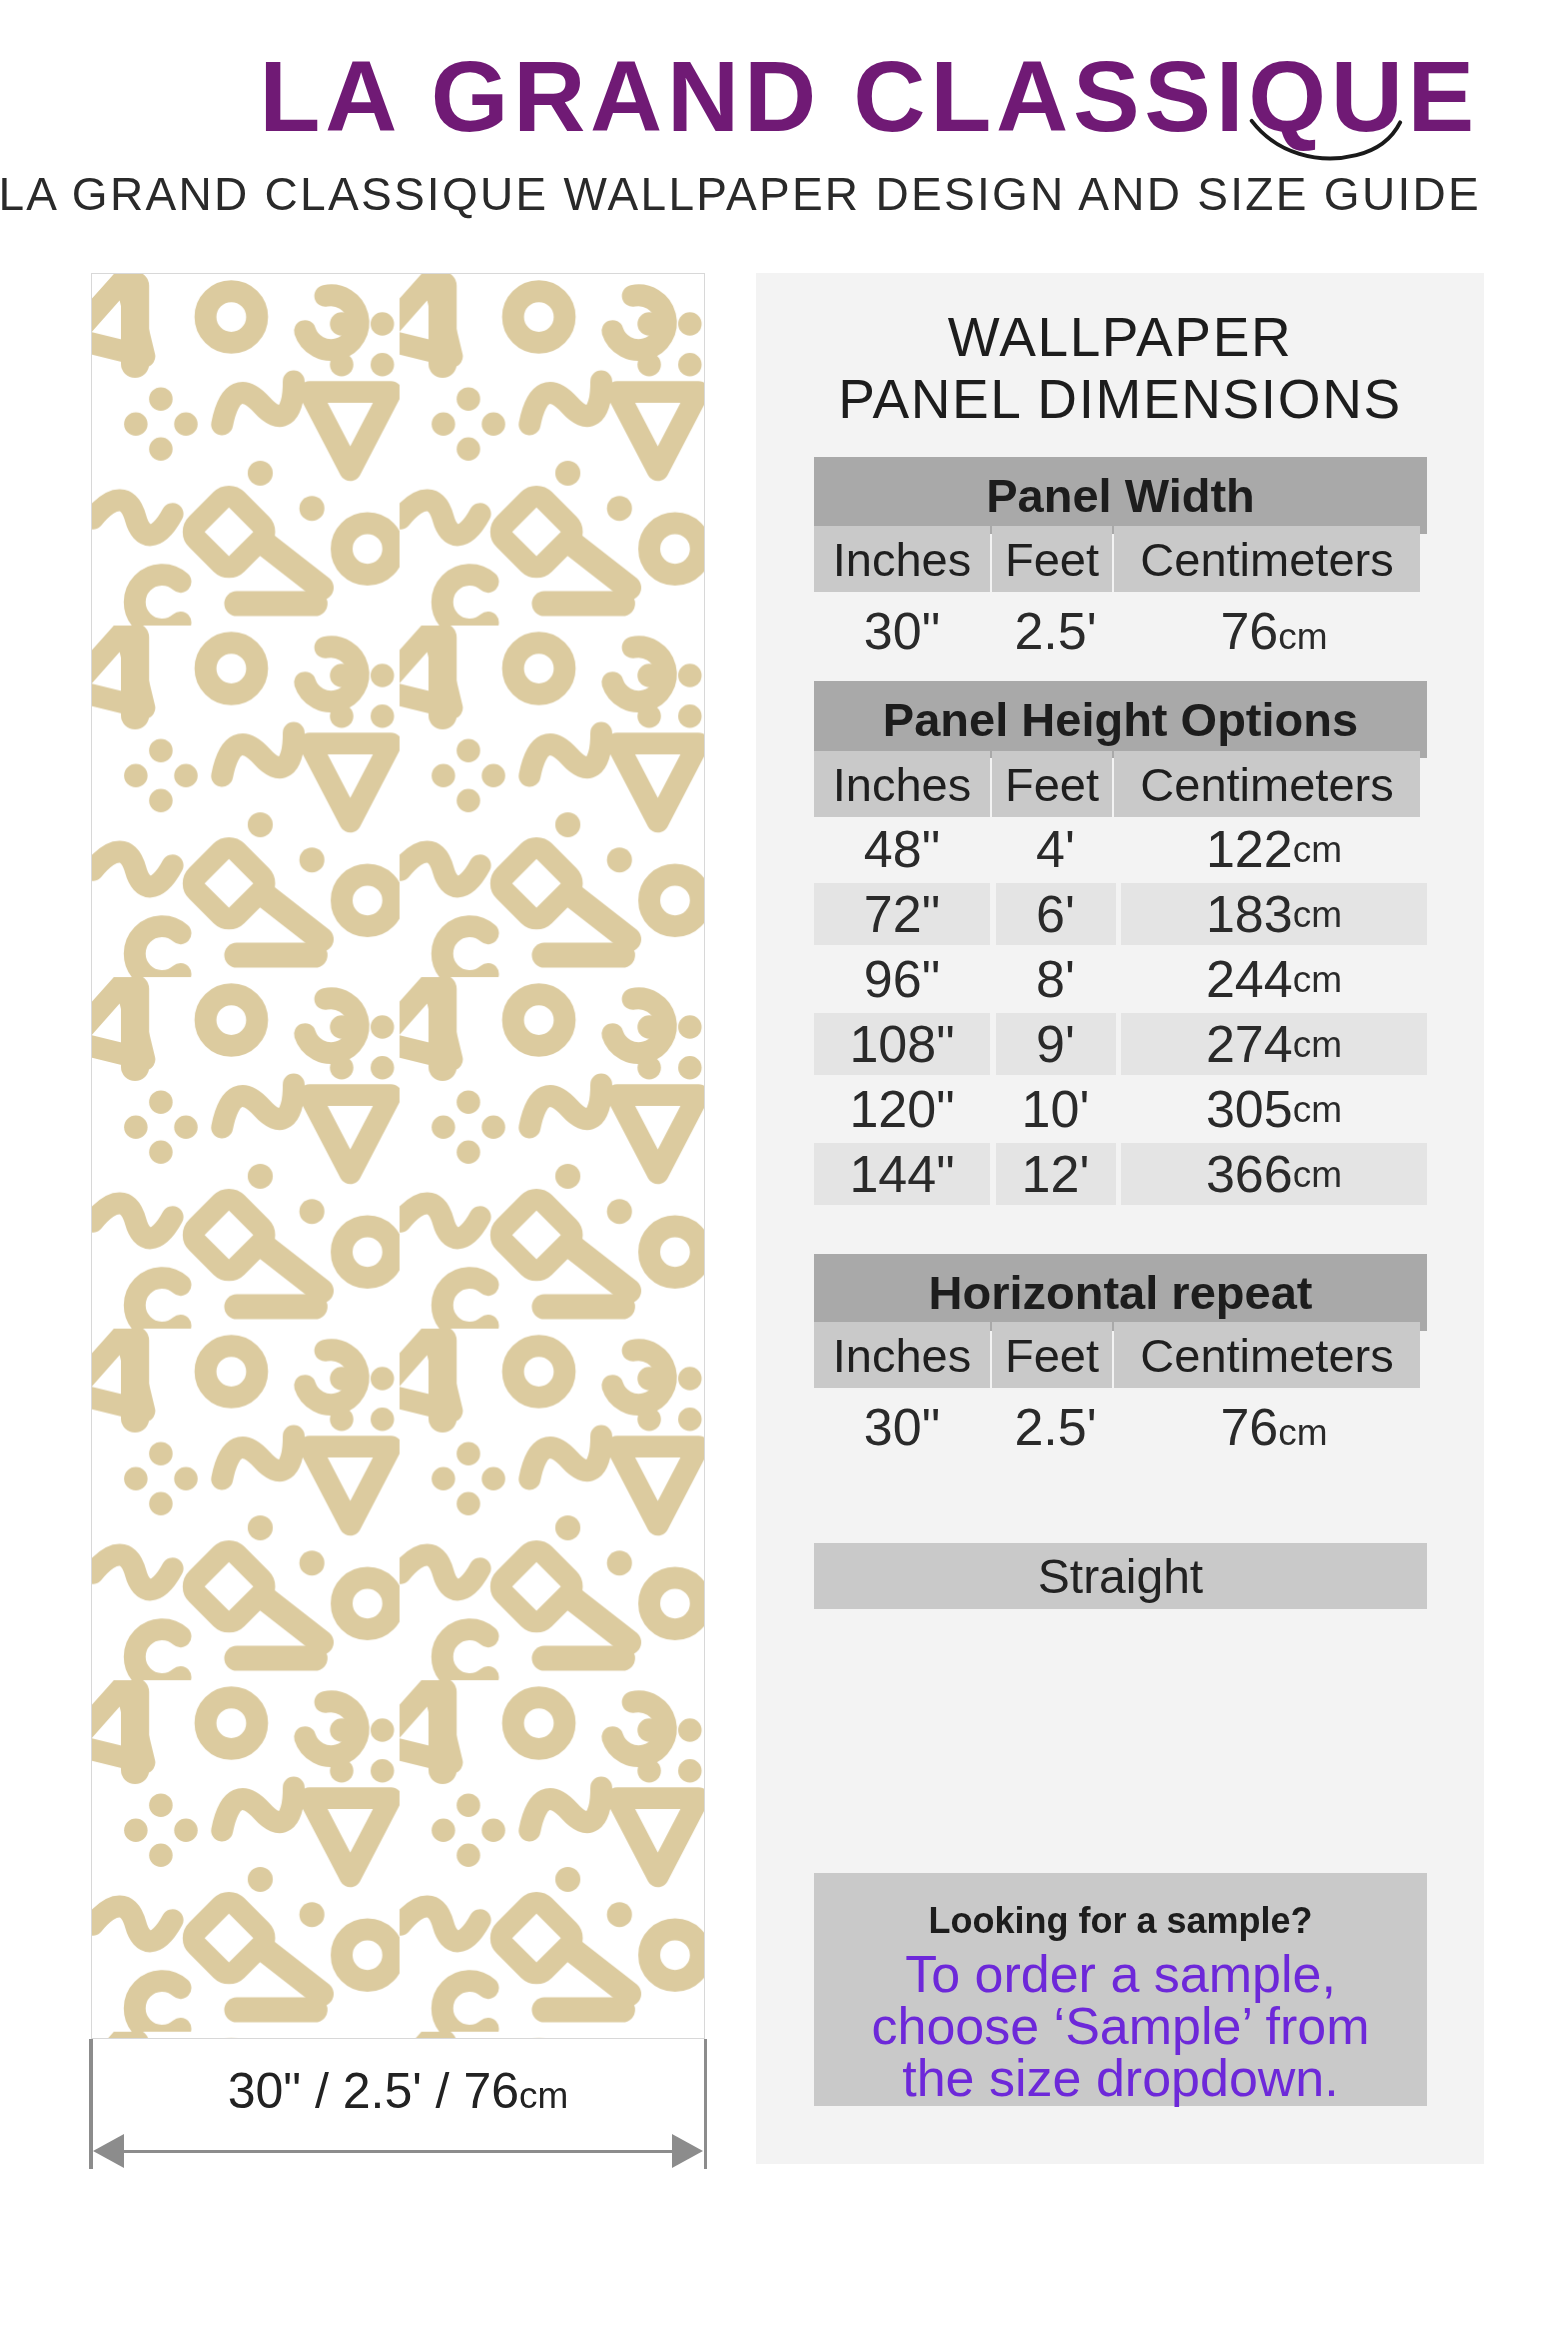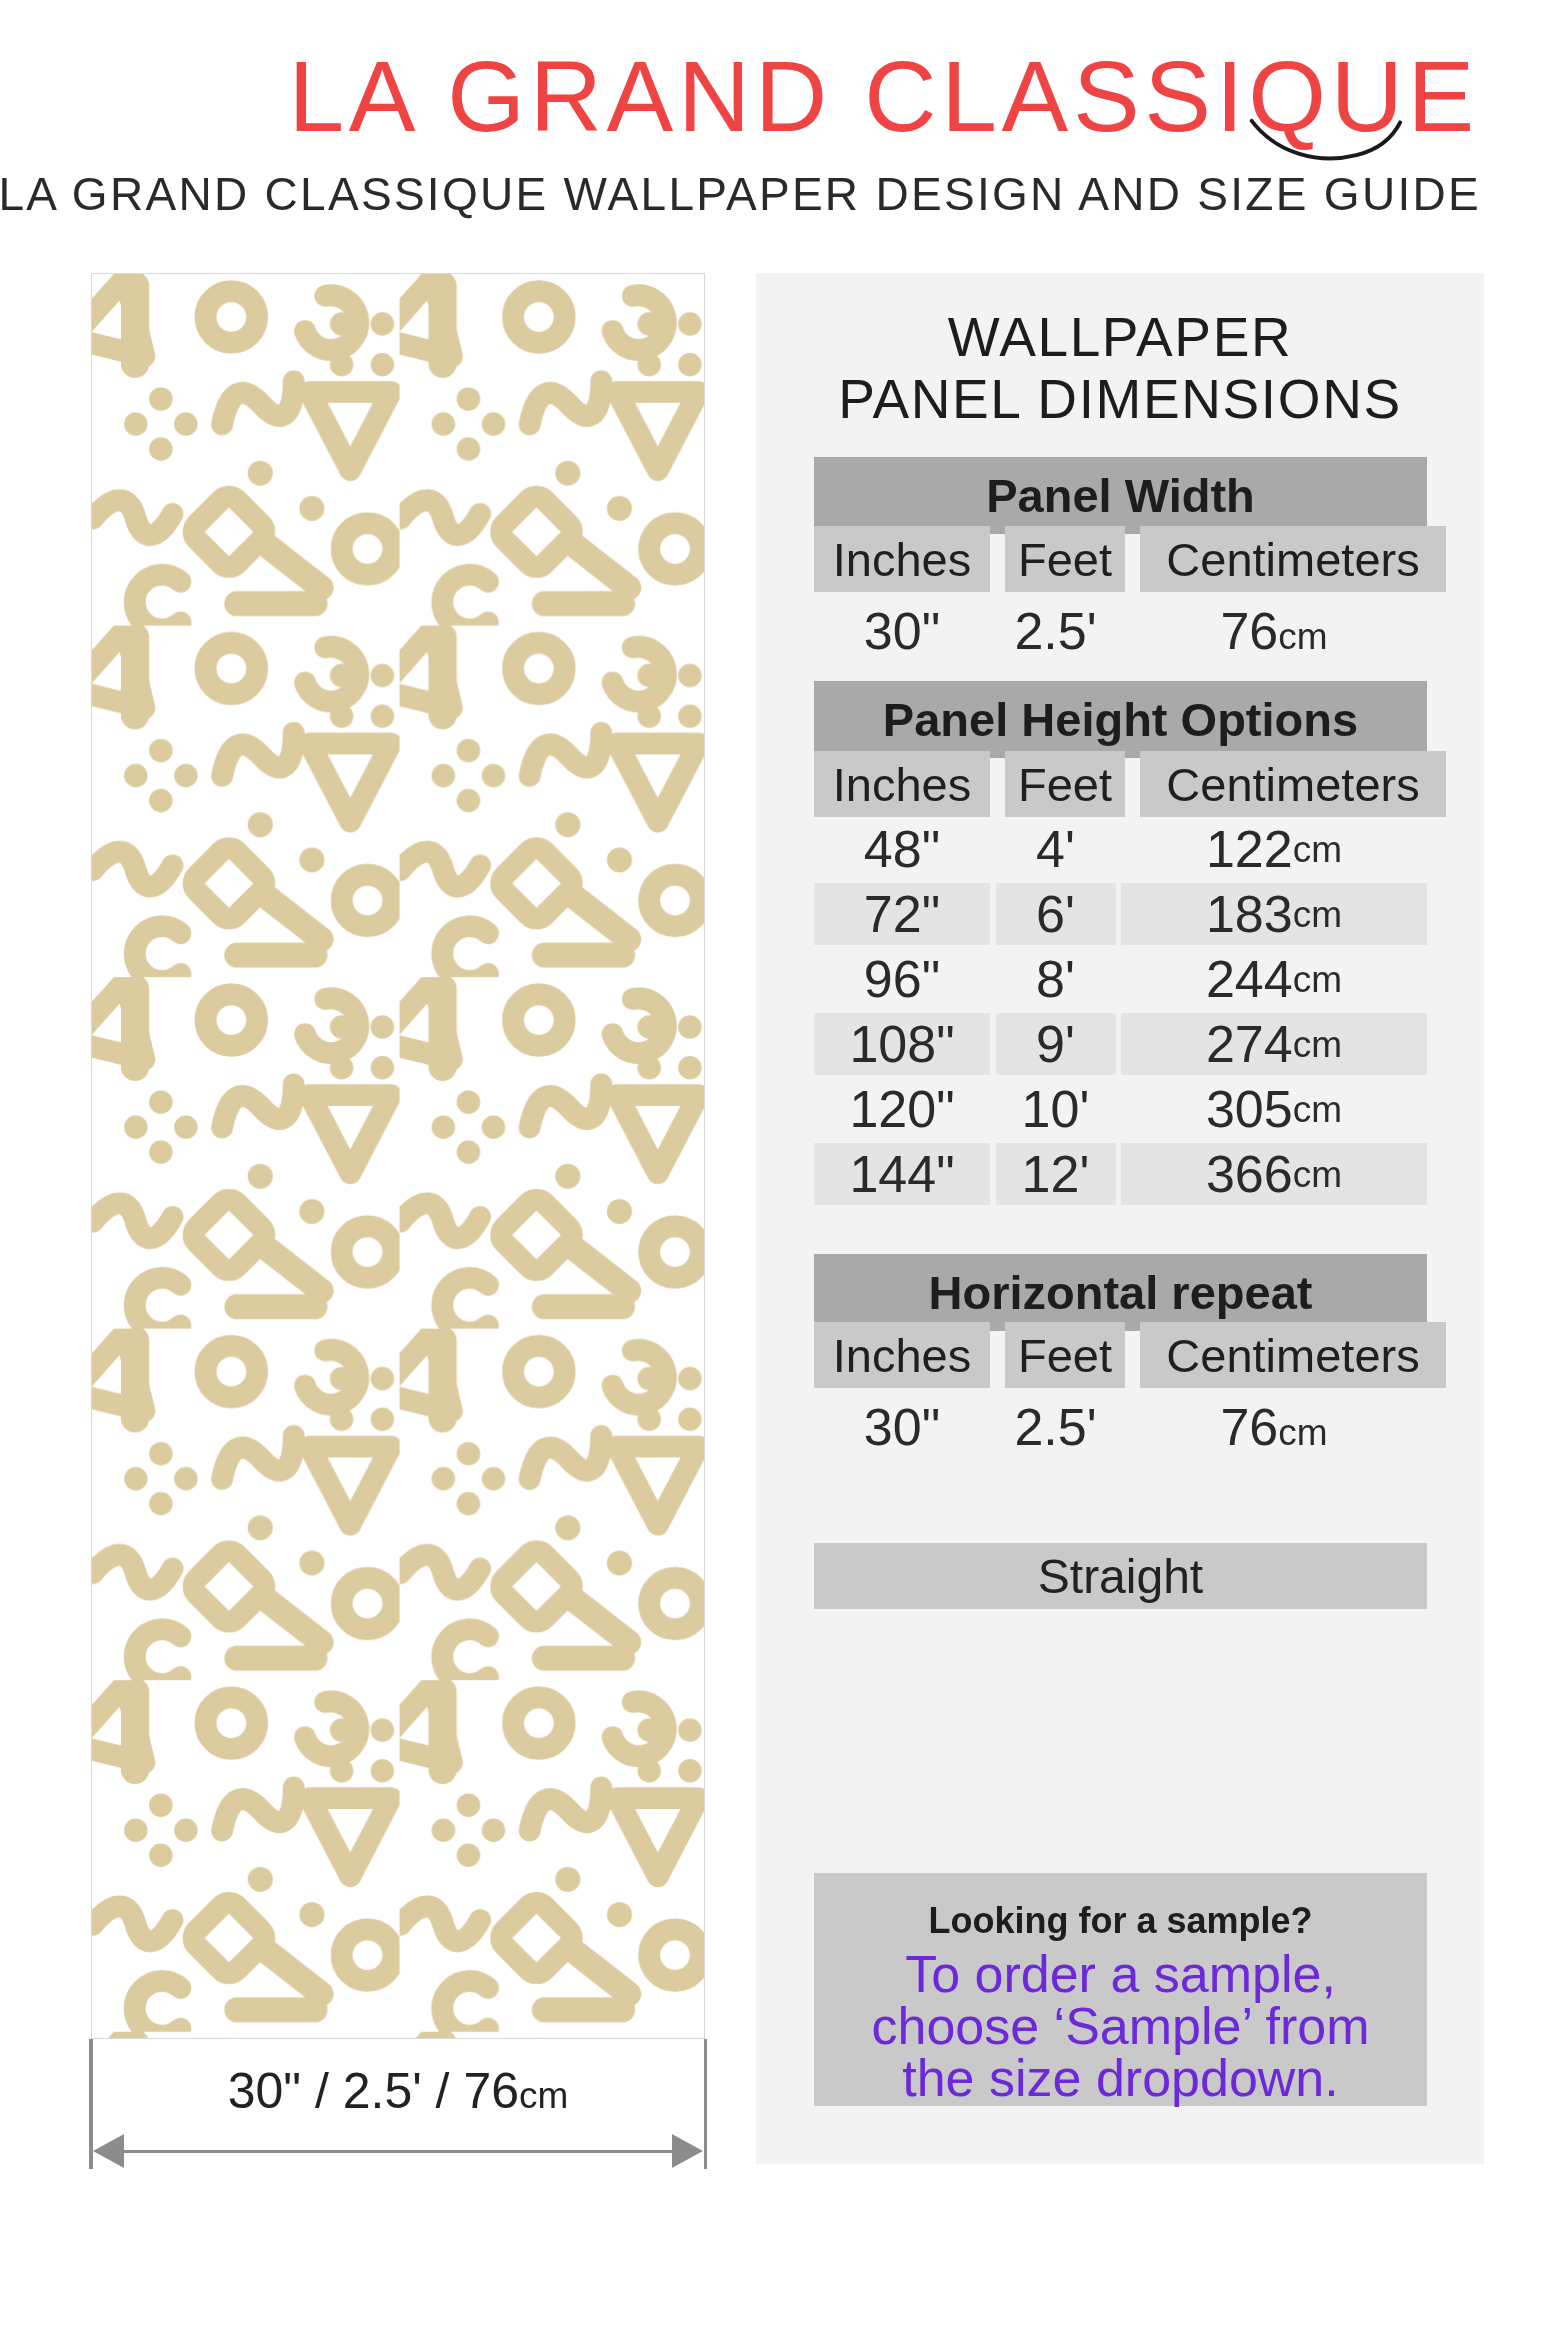--- a/index.html
+++ b/index.html
@@ -5,22 +5,22 @@
   :root{
     --page-bg:#ffffff; --panel-bg:#f3f3f3; --header-bar:#a9a9a9; --column-cell:#c9c9c9;
     --alt-row:#e4e4e4; --sample-box:#c9c9c9; --pattern-beige:#dccb9f; --pattern-border:#d8d8d8;
     --text-dark:#1d1d1d; --arrow-gray:#8c8c8c; --pattern-bg:#ffffff;
   }
   *{margin:0;padding:0;box-sizing:border-box}
   html,body{background:#fff;}
   body{width:1561px;height:2342px;position:relative;font-family:"Liberation Sans","DejaVu Sans",sans-serif;color:var(--text-dark);}
 
   
-  .brand-title{position:absolute;top:41px;right:82px;font-size:100px;font-weight:400;
-    letter-spacing:4.7px;color:#ef4444;white-space:nowrap;line-height:1.1;}
+  .brand-title{position:absolute;top:41px;right:82px;font-size:100px;font-weight:700;
+    letter-spacing:4.7px;color:#701a75;white-space:nowrap;line-height:1.1;}
   .title-swash{position:absolute;left:1247px;top:116px;width:168px;height:55px;}
   .title-swash path{fill:none;stroke:#1a1a1a;stroke-width:5;stroke-linecap:round;}
   .page-subtitle{position:absolute;top:167px;right:80px;font-size:46px;font-weight:400;
     letter-spacing:2.3px;color:#2a2a2a;white-space:nowrap;}
 
   
   .preview{position:absolute;left:91px;top:273px;width:614px;height:1891px;}
   .pattern{position:absolute;left:0;top:0;width:614px;height:1766px;background:var(--pattern-bg);
     border:1.6px solid var(--pattern-border);}
   .pattern svg{display:block;width:100%;height:100%;}
@@ -40,21 +40,21 @@
   .tick{position:absolute;top:0;width:3.1px;height:130px;background:var(--arrow-gray);}
   .tick.left{left:-1.6px}.tick.right{right:-1.6px}
 
   
   .specs{position:absolute;left:756px;top:273px;width:728px;height:1891px;background:var(--panel-bg);}
   .specs-heading{position:absolute;top:33px;left:0;right:0;text-align:center;font-size:55px;
     letter-spacing:1.6px;line-height:62px;color:#1d1d1d;font-weight:400;}
   .tbl{position:absolute;left:58px;width:613px;}
   .bar{height:77px;background:var(--header-bar);display:flex;align-items:center;justify-content:center;
     font-size:47px;font-weight:bold;color:#1d1d1d;}
-  .cols{display:grid;grid-template-columns:176px 120px 306px;column-gap:15px;height:66px;}
+  .cols{display:grid;grid-template-columns:176px 120px 306px;column-gap:2px;height:66px;}
   .cols .col-cell{background:var(--column-cell);display:flex;align-items:center;justify-content:center;
     font-size:47px;color:#1f1f1f;}
   .vals{display:grid;grid-template-columns:176px 120px 306px;column-gap:5.5px;}
   .vals .cell{display:flex;align-items:baseline;justify-content:center;font-size:52px;font-weight:300;
     color:#2a2a2a;padding-top:9.4px;}
   .vals .cell .unit{font-size:37px;}
   .rows{display:grid;row-gap:3.1px;}
   .rows .vals{height:62px;}
   .rows .vals .cell{align-items:center;padding-top:0;}
   .rows .vals .cell span{line-height:1;}

